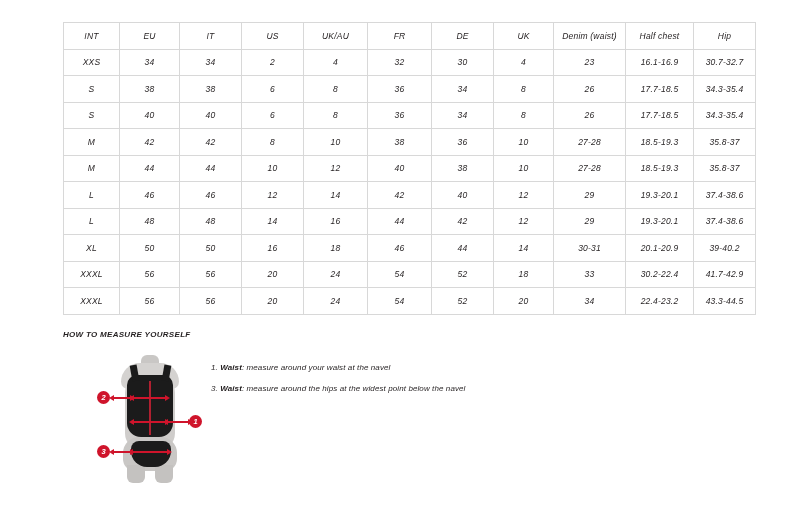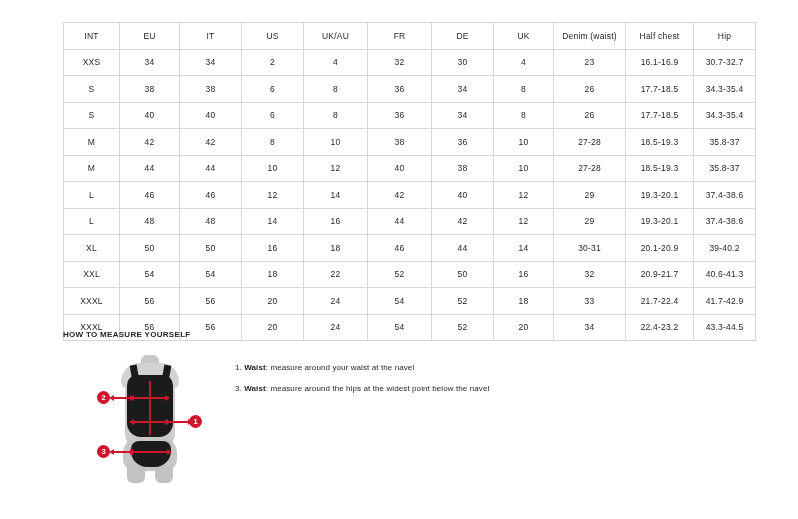--- a/index.html
+++ b/index.html
@@ -12,20 +12,21 @@
     height: 519px;
     font-family: "Liberation Sans", sans-serif;
     color: #231f20;
     position: relative;
     overflow: hidden;
   }
   .page {
     position: relative;
     width: 798px;
     height: 457px;
+    font-style: italic;
   }
   
   .size-table-wrap {
     position: absolute;
     left: 63px;
     top: 22px;
     width: 672px;
   }
   table.size-table {
     border-collapse: collapse;
@@ -80,21 +81,20 @@
   }
   .figure-box {
     position: relative;
     width: 120px;
     height: 130px;
     margin-left: 28px;
     margin-top: 2px;
     flex: 0 0 auto;
   }
   .notes {
-    margin-left: 24px;
     margin-top: 10px;
   }
   .note {
     font-size: 8px;
     color: #231f20;
     margin-bottom: 12px;
     letter-spacing: .1px;
   }
   .note b { font-weight: bold; }
 
@@ -337,43 +337,30 @@
           <td>16</td>
           <td>18</td>
           <td>46</td>
           <td>44</td>
           <td>14</td>
           <td>30-31</td>
           <td>20.1-20.9</td>
           <td>39-40.2</td>
         </tr>
         <tr>
-          <td>XXL</td>
-          <td>54</td>
-          <td>54</td>
-          <td>18</td>
-          <td>22</td>
-          <td>52</td>
-          <td>50</td>
-          <td>16</td>
-          <td>32</td>
-          <td>20.9-21.7</td>
-          <td>40.6-41.3</td>
-        </tr>
-        <tr>
           <td>XXXL</td>
           <td>56</td>
           <td>56</td>
           <td>20</td>
           <td>24</td>
           <td>54</td>
           <td>52</td>
           <td>18</td>
           <td>33</td>
-          <td>21.7-22.4</td>
+          <td>30.2-22.4</td>
           <td>41.7-42.9</td>
         </tr>
         <tr>
           <td>XXXL</td>
           <td>56</td>
           <td>56</td>
           <td>20</td>
           <td>24</td>
           <td>54</td>
           <td>52</td>

